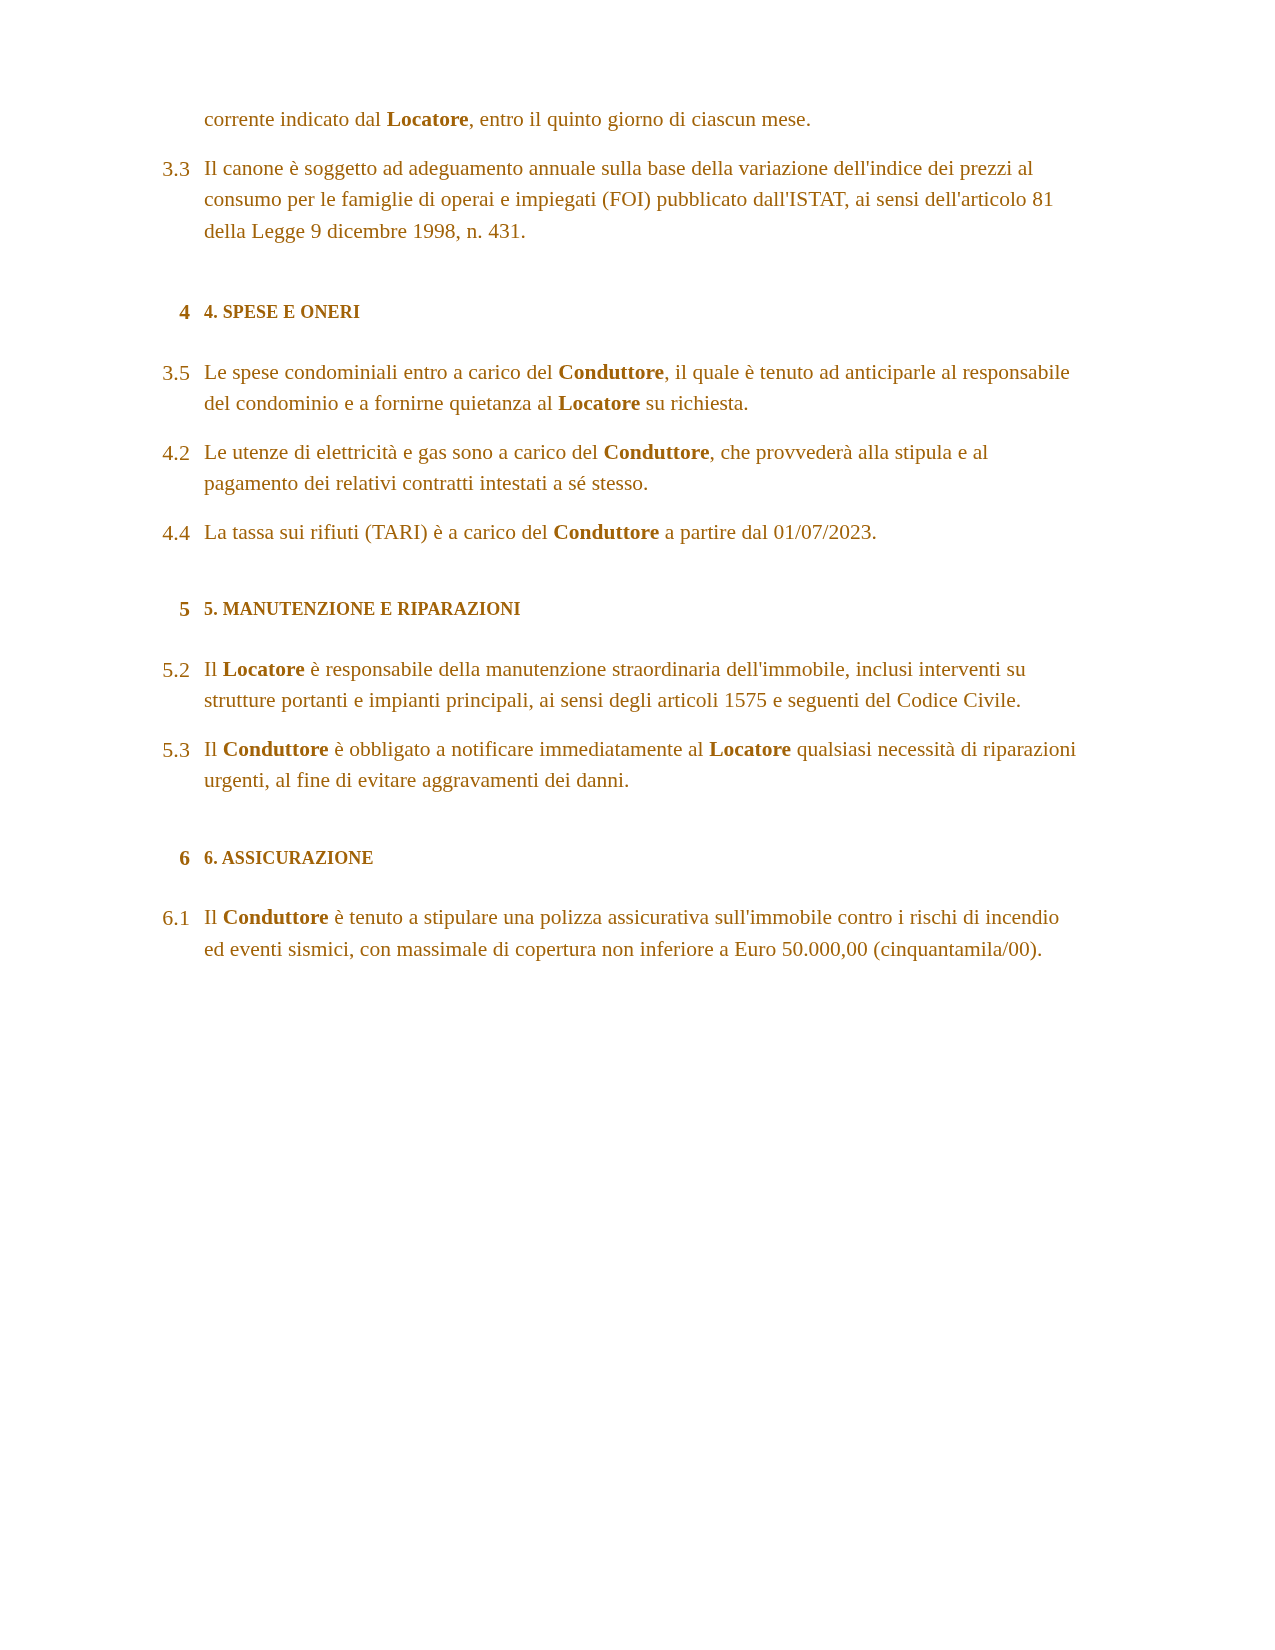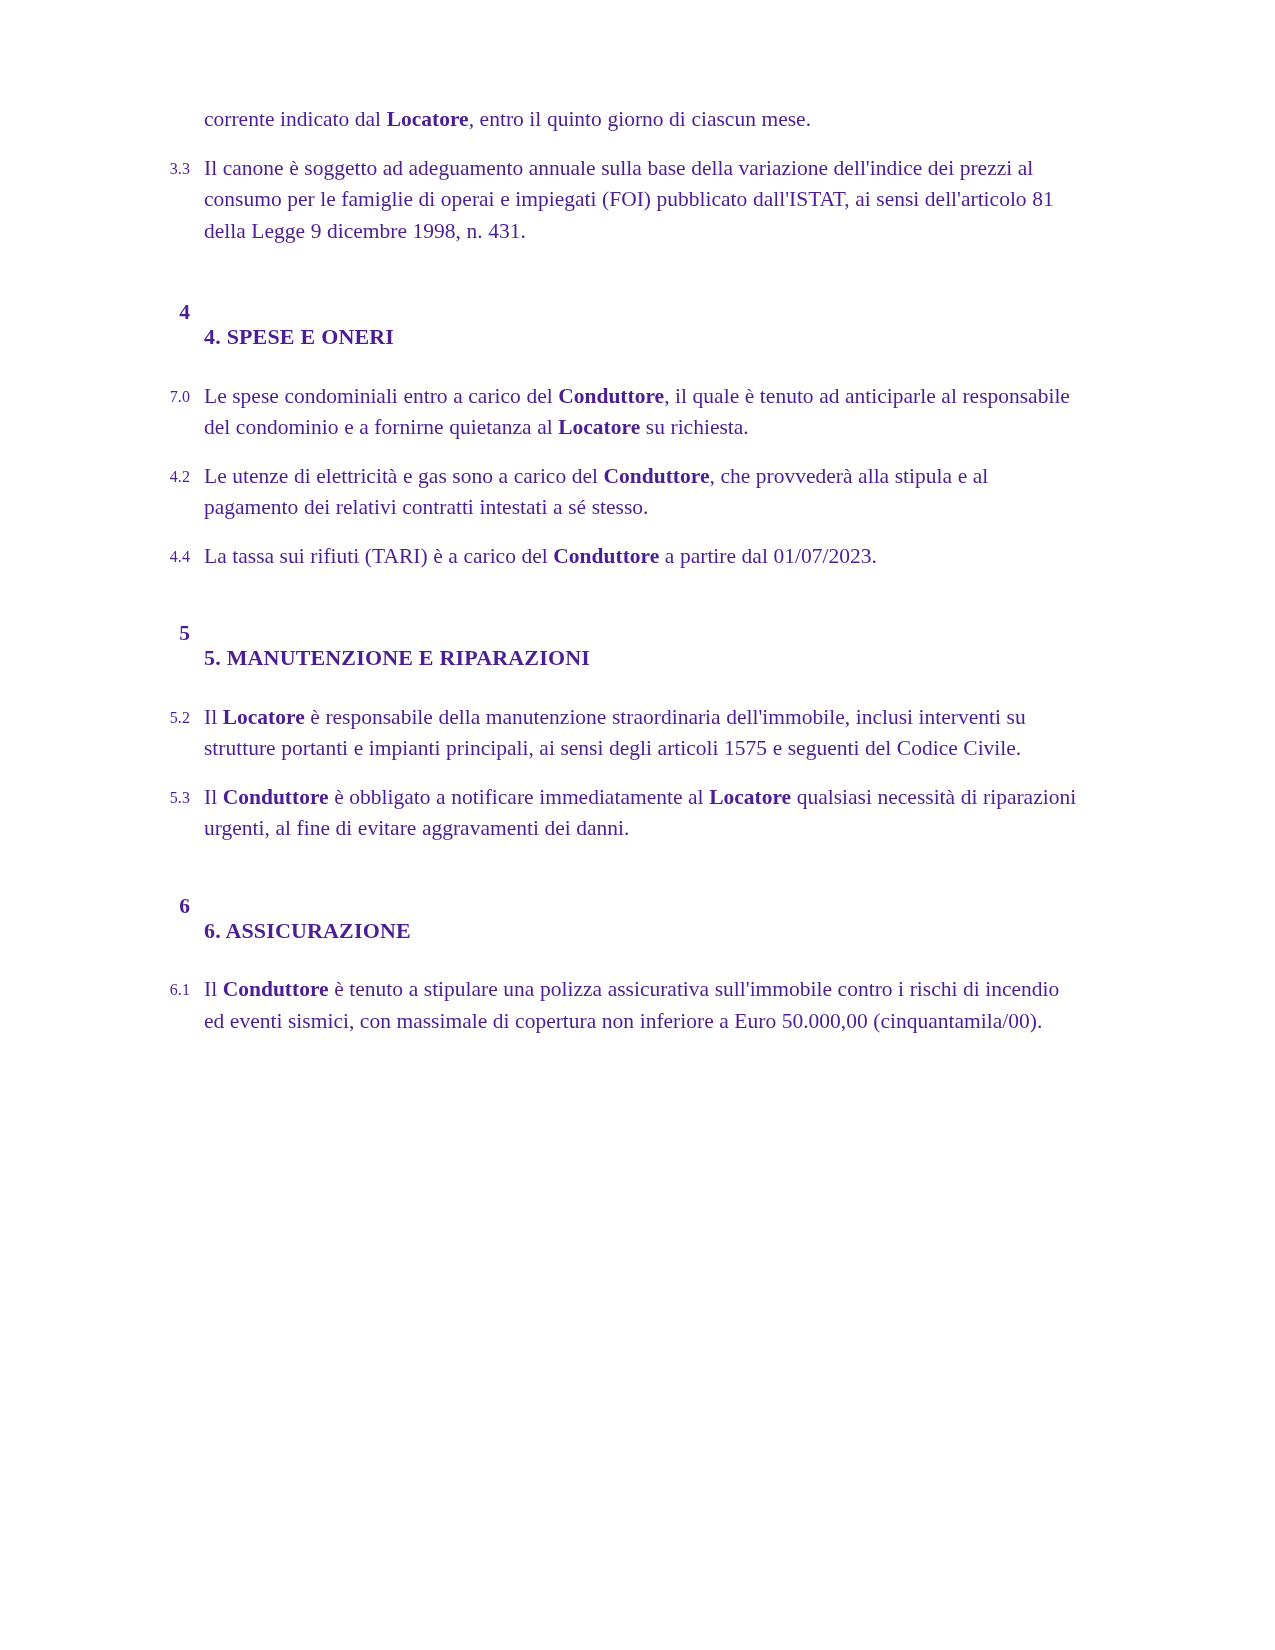--- a/index.html
+++ b/index.html
@@ -9,21 +9,21 @@
     background: #ffffff;
   }
   .page {
     position: relative;
     width: 1275px;
     height: 1650px;
     margin: 0 auto;
     background: #ffffff;
     box-sizing: border-box;
     font-family: "Liberation Serif", "DejaVu Serif", serif;
-    color: #4c1d95;
+    color: #a16207;
     overflow: hidden;
   }
   .content {
     position: absolute;
     left: 140px;
     top: 104px;
     width: 940px;
   }
 
   
@@ -31,21 +31,21 @@
     display: flex;
     align-items: flex-start;
     width: 100%;
   }
   .num {
     flex: 0 0 50px;
     width: 50px;
     text-align: right;
     padding-right: 14px;
     box-sizing: content-box;
-    font-size: 16px;
+    font-size: 22px;
     line-height: 31.5px;
     letter-spacing: 0.1px;
     white-space: nowrap;
   }
   .body {
     flex: 1 1 auto;
     font-size: 21.5px;
     line-height: 31.5px;
     text-align: left;
     hyphens: none;
@@ -75,23 +75,22 @@
   .heading {
     margin-top: 46px;
     margin-bottom: 28px;
   }
   .heading .num {
     font-weight: 700;
     font-size: 21.5px;
   }
   .heading .body {
     font-weight: 700;
-    font-size: 22px;
+    font-size: 18px;
     letter-spacing: 0.15px;
-    margin-top: 24px;
   }
   .heading.first {
     margin-top: 50px;
   }
 
   b, strong { font-weight: 700; }
 </style>
 </head>
 <body>
 
@@ -103,21 +102,21 @@
       </div>
       <div class="row clause">
         <div class="num">3.3</div>
         <div class="body"><span>Il canone è soggetto ad adeguamento annuale sulla base della variazione dell'indice dei prezzi al consumo per le famiglie di operai e impiegati (FOI) pubblicato dall'ISTAT, ai sensi dell'articolo 81 della Legge 9 dicembre 1998, n. 431.</span></div>
       </div>
       <div class="row heading first">
         <div class="num">4</div>
         <div class="body"><strong>4. SPESE E ONERI</strong></div>
       </div>
       <div class="row clause">
-        <div class="num">7.0</div>
+        <div class="num">3.5</div>
         <div class="body"><span>Le spese condominiali entro a carico del </span><strong>Conduttore</strong><span>, il quale è tenuto ad anticiparle al responsabile del condominio e a fornirne quietanza al </span><strong>Locatore</strong><span> su richiesta.</span></div>
       </div>
       <div class="row clause">
         <div class="num">4.2</div>
         <div class="body"><span>Le utenze di elettricità e gas sono a carico del </span><strong>Conduttore</strong><span>, che provvederà alla stipula e al pagamento dei relativi contratti intestati a sé stesso.</span></div>
       </div>
       <div class="row clause">
         <div class="num">4.4</div>
         <div class="body"><span>La tassa sui rifiuti (TARI) è a carico del </span><strong>Conduttore</strong><span> a partire dal 01/07/2023.</span></div>
       </div>

